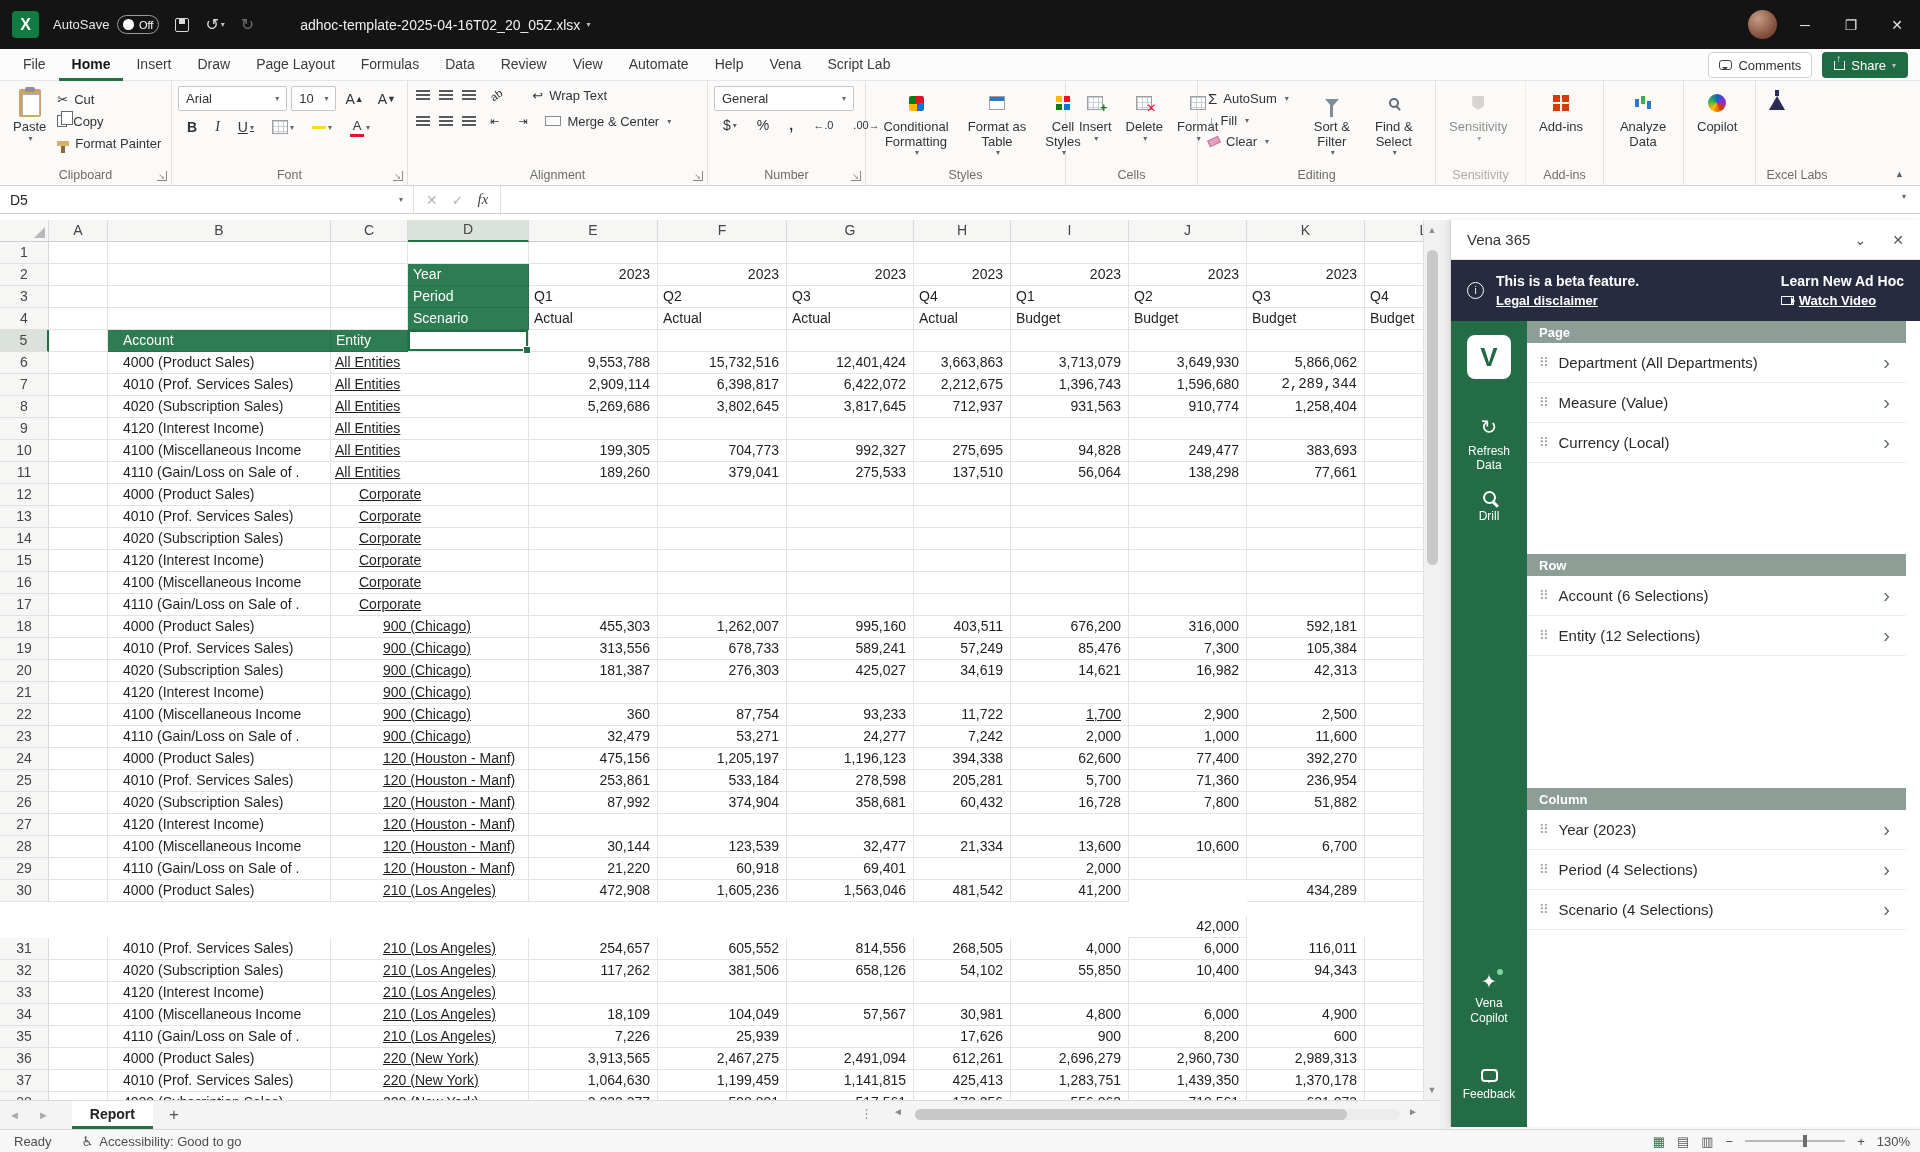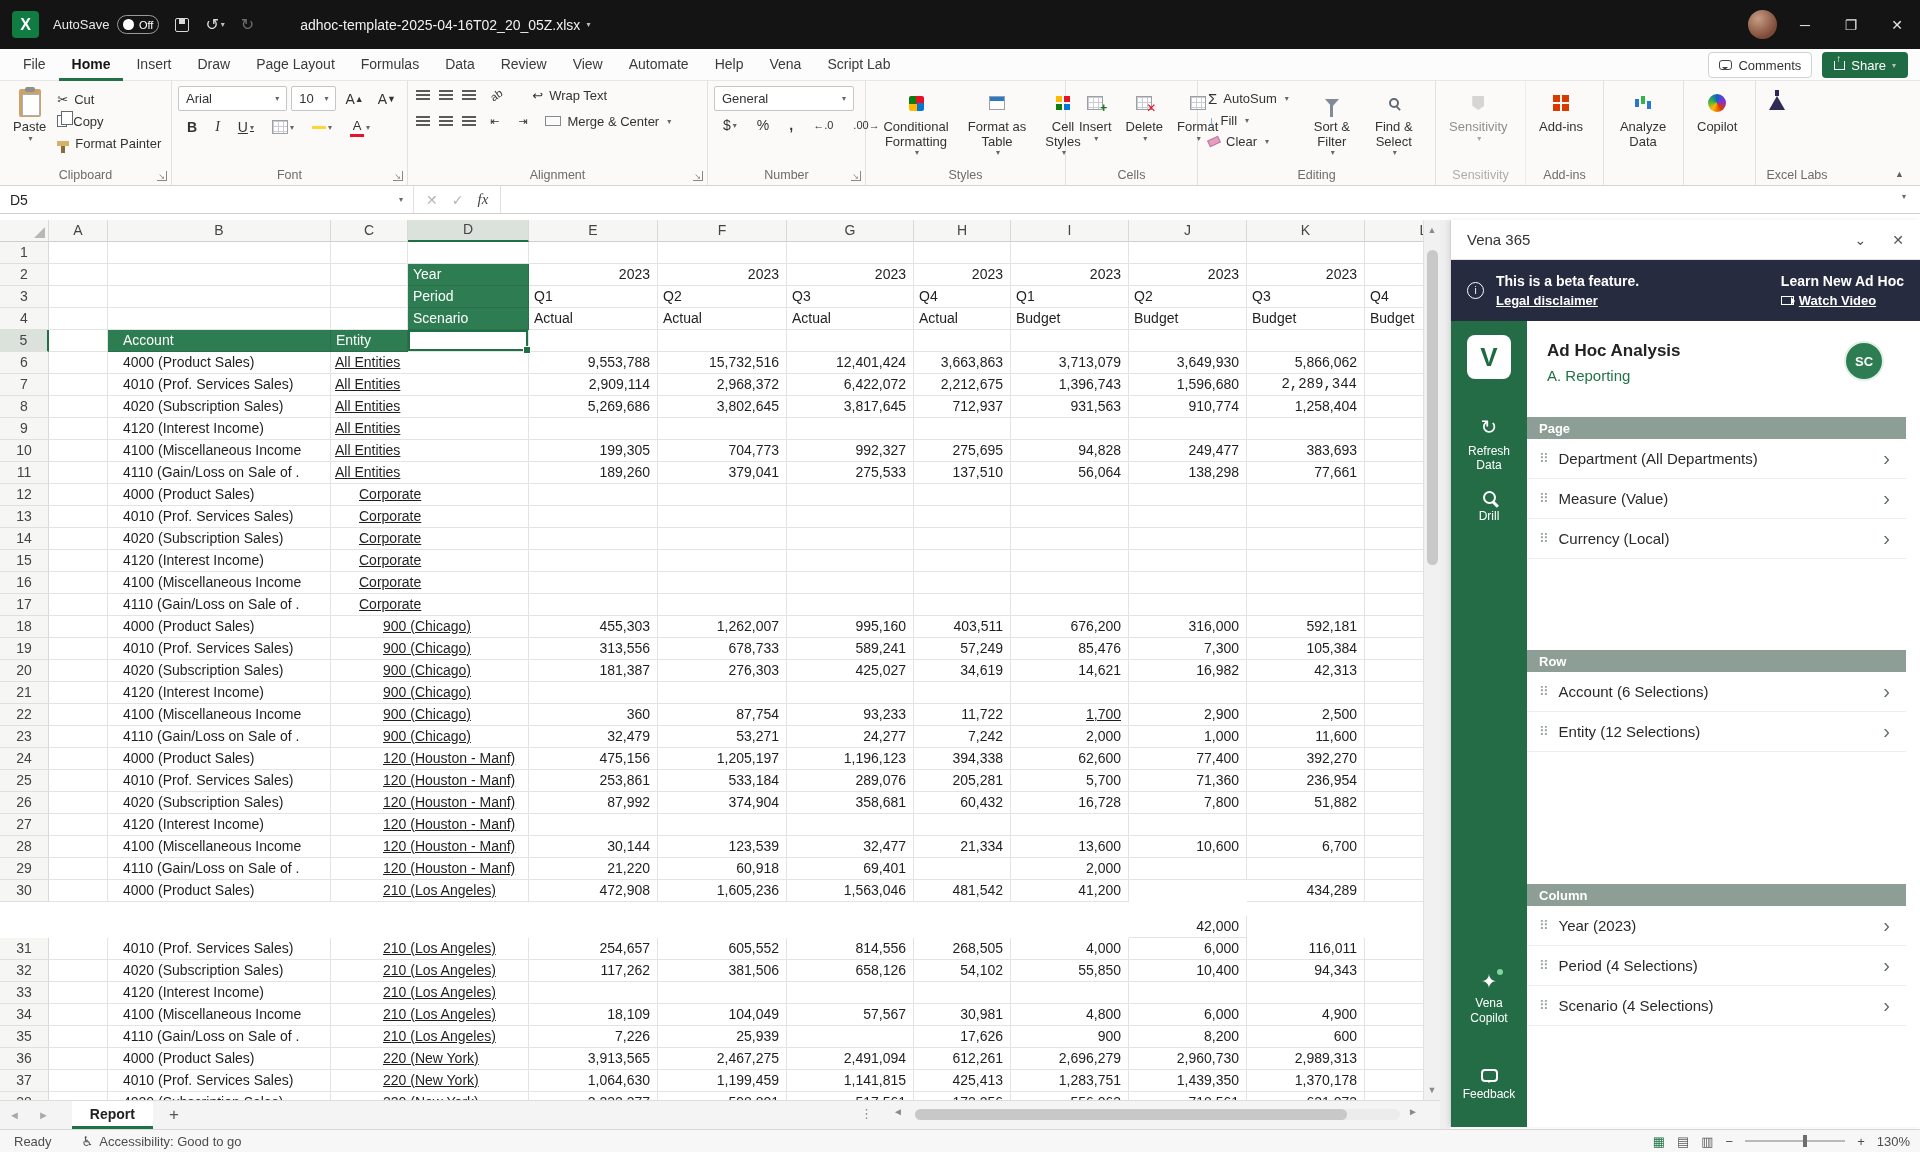--- a/index.html
+++ b/index.html
@@ -587,21 +587,21 @@
       <div class="c num" style="width: 118px;">5,866,062</div>
       <div class="c num" style="width: 118px;"></div>
     </div>
     <div class="grow">
       <div class="rh" style="width: 49px;">7</div>
       <div class="c" style="width: 59px;"></div>
       <div class="c" style="width: 223px; padding-left: 15px;">4010 (Prof. Services Sales)</div>
       <div class="c ent" style="width: 77px; padding-left: 4px;">All Entities</div>
       <div class="c" style="width: 121px;"></div>
       <div class="c num" style="width: 129px;">2,909,114</div>
-      <div class="c num" style="width: 129px;">2,968,372</div>
+      <div class="c num" style="width: 129px;">6,398,817</div>
       <div class="c num" style="width: 127px;">6,422,072</div>
       <div class="c num" style="width: 97px;">2,212,675</div>
       <div class="c num" style="width: 118px;">1,396,743</div>
       <div class="c num" style="width: 118px;">1,596,680</div>
       <div class="c num" style="width: 118px; font-family: Liberation Mono, monospace;">2,289,344</div>
       <div class="c num" style="width: 118px;"></div>
     </div>
     <div class="grow">
       <div class="rh" style="width: 49px;">8</div>
       <div class="c" style="width: 59px;"></div>
@@ -858,21 +858,21 @@
       <div class="c num" style="width: 118px;"></div>
     </div>
     <div class="grow">
       <div class="rh" style="width: 49px;">25</div>
       <div class="c" style="width: 59px;"></div>
       <div class="c" style="width: 223px; padding-left: 15px;">4010 (Prof. Services Sales)</div>
       <div class="c ent" style="width: 77px; padding-left: 52px;">120 (Houston - Manf)</div>
       <div class="c" style="width: 121px;"></div>
       <div class="c num" style="width: 129px;">253,861</div>
       <div class="c num" style="width: 129px;">533,184</div>
-      <div class="c num" style="width: 127px;">289,076</div>
+      <div class="c num" style="width: 127px;">278,598</div>
       <div class="c num" style="width: 97px;">205,281</div>
       <div class="c num" style="width: 118px;">5,700</div>
       <div class="c num" style="width: 118px;">71,360</div>
       <div class="c num" style="width: 118px;">236,954</div>
       <div class="c num" style="width: 118px;"></div>
     </div>
     <div class="grow">
       <div class="rh" style="width: 49px;">26</div>
       <div class="c" style="width: 59px;"></div>
       <div class="c" style="width: 223px; padding-left: 15px;">4020 (Subscription Sales)</div>
@@ -1160,25 +1160,20 @@
       <div class="gb-item" style="bottom:102px">
         <span class="sparkle">✦<i></i></span>
         <span style="width:52px">Vena Copilot</span>
       </div>
       <div class="gb-item" style="bottom:26px">
         <span class="wbubble"></span>
         <span>Feedback</span>
       </div>
     </div>
     <div id="pcontent">
-      <div id="pchead">
-        <div class="t1">Ad Hoc Analysis</div>
-        <div class="t2">A. Reporting</div>
-        <div id="sc-avatar">SC</div>
-      </div>
       <div id="vsections">
           <div class="vsec">
             <div class="sec-bar">Page</div>
             <div class="sec-item">
               <div class="handle">⠿</div>
               <div class="lbl">Department (All Departments)</div>
               <div class="chev">›</div>
             </div>
             <div class="sec-item">
               <div class="handle">⠿</div>

